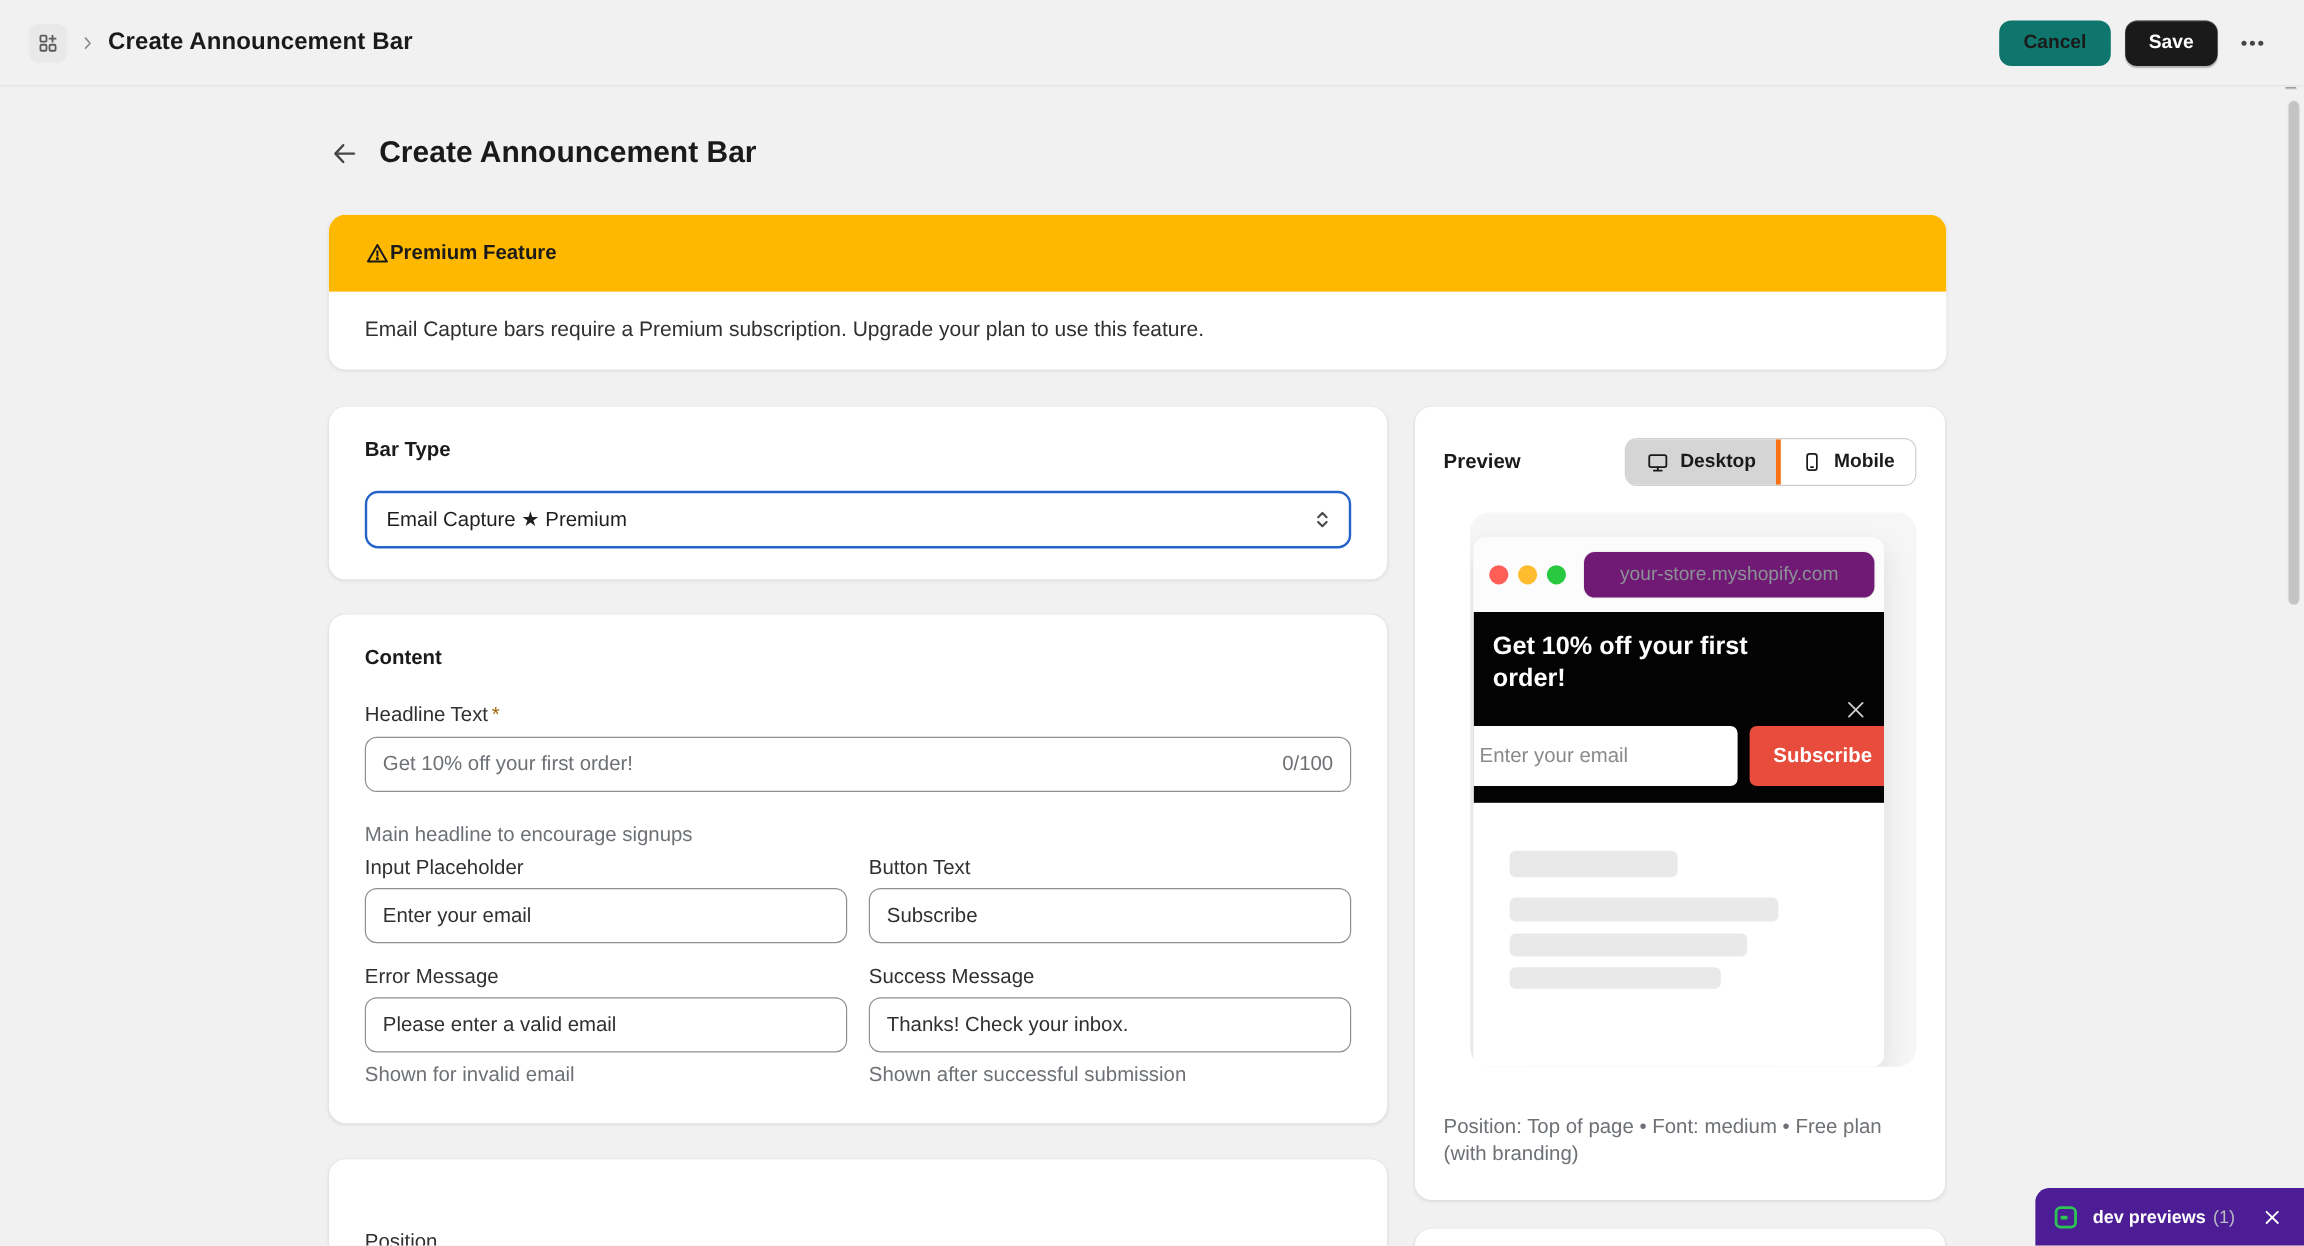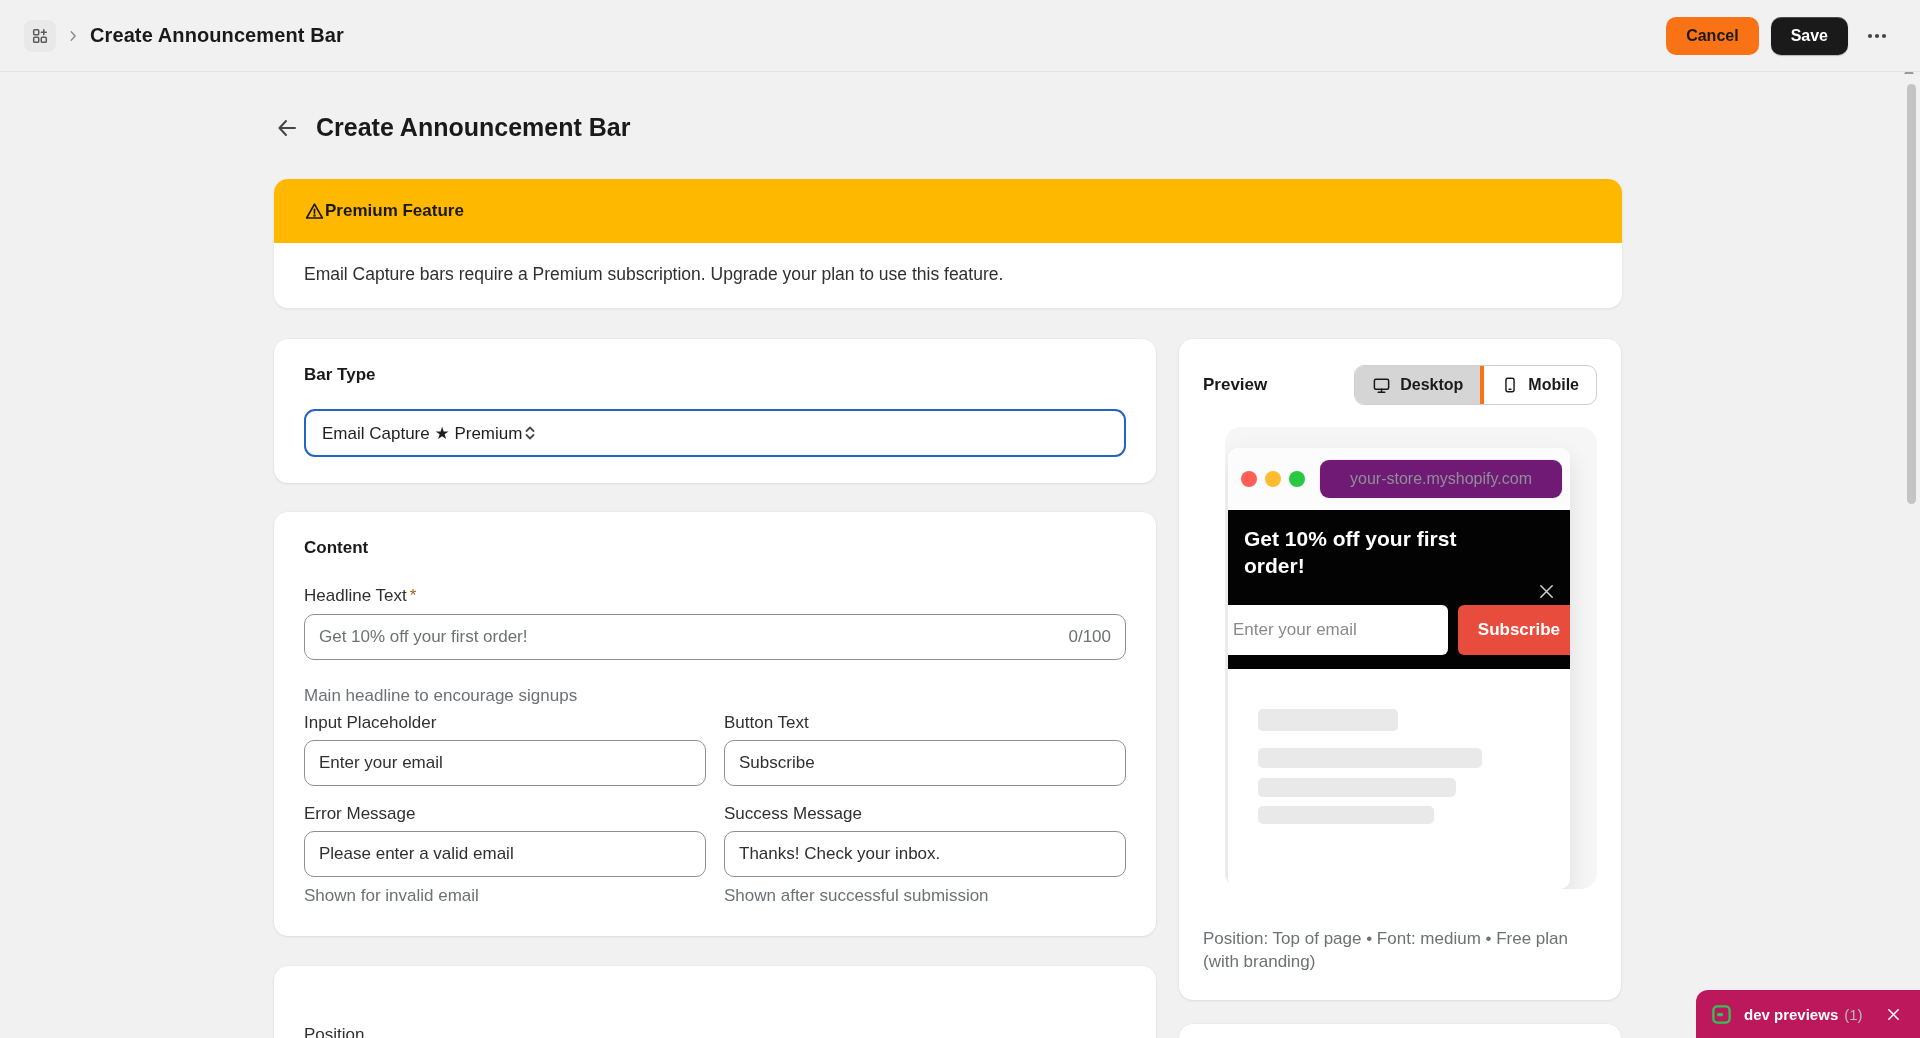--- a/index.html
+++ b/index.html
@@ -18,21 +18,21 @@
   .apps-btn {
     width: 32px; height: 32px; border-radius: 8px; background: #e9e9e9;
     display: flex; align-items: center; justify-content: center; cursor: pointer;
   }
   .crumb-sep { margin: 0 10px; display: flex; align-items: center; }
   .topbar-title { font-size: 20px; font-weight: 700; letter-spacing: .1px; }
   .topbar-actions { margin-left: auto; display: flex; align-items: center; gap: 12px; }
   .btn { border: none; border-radius: 10px; font-size: 16px; font-weight: 600;
          padding: 0 20px; height: 38px; cursor: pointer;
          font-family: "Liberation Sans", "DejaVu Sans", sans-serif; }
-  .btn-cancel { background: #f97316; color: #1a1a1a; }
+  .btn-cancel { background: #0f766e; color: #1a1a1a; }
   .btn-save  { background: #1a1a1a; color: #fff;
                box-shadow: inset 0 1px 0 rgba(255,255,255,.22), 0 1px 1px rgba(0,0,0,.25); }
   .more-btn { width: 34px; height: 34px; border-radius: 8px; display: flex;
               align-items: center; justify-content: center; cursor: pointer; }
 
   
   .page { height: 966px; overflow: hidden; position: relative; }
   .main-wrap { padding: 41px 0 0 274px; }
 
   .page-heading { display: flex; align-items: center; gap: 16px; }
@@ -54,21 +54,21 @@
   .col-right { width: 442px; display: flex; flex-direction: column; }
   .card { background: #fff; border-radius: 14px;
           box-shadow: 0 1px 3px rgba(0,0,0,.08), 0 0 0 .5px rgba(0,0,0,.03); }
   .card-h { font-size: 17px; font-weight: 700; color: #1a1a1a; }
 
   
   .card-bartype { padding: 26px 30px 26px; }
   .select {
     margin-top: 24px; height: 48px; border: 2px solid #2563C8; border-radius: 11px;
     box-shadow: inset 0 0 0 2px #fff; background: #fff;
-    display: flex; align-items: center; 
+    display: flex; align-items: center; justify-content: space-between;
     padding: 0 14px 0 16px; font-size: 17px; color: #1f1f1f; cursor: pointer;
   }
 
   
   .card-content { margin-top: 29px; padding: 26px 30px 30px; }
   .field-label { display: block; font-size: 17px; color: #303030; margin-bottom: 7px; }
   .req { color: #a16207; margin-left: 3px; }
   .text-input {
     width: 100%; height: 46px; border: 1px solid #8c9196; border-radius: 10px;
     padding: 0 14px; font-size: 17px; color: #303030; background: #fff;
@@ -134,21 +134,21 @@
   .skel.s2 { width: 224px; height: 20px; margin-bottom: 10px; }
   .skel.s3 { width: 198px; height: 19px; margin-bottom: 9px; }
   .skel.s4 { width: 176px; height: 18px; }
 
   .preview-note { margin-top: 39px; font-size: 17px; color: #6d7175; line-height: 1.35; }
 
   .card-next { margin-top: 24px; height: 60px; }
 
   
   .toast { position: fixed; right: 0; bottom: 0; height: 48px; width: 224px;
-           background: #be185d; border-top-left-radius: 12px; display: flex;
+           background: #4c1d95; border-top-left-radius: 12px; display: flex;
            align-items: center; padding: 0 18px 0 15px; z-index: 10; }
   .toast-label { margin-left: 12px; font-size: 15px; font-weight: 600; color: #fff; }
   .toast-count { margin-left: 6px; font-size: 15px; color: #b8bcc1; }
   .toast-close { margin-left: auto; cursor: pointer; display: flex; }
 
   
   .scroll-arrow { position: fixed; right: 6px; top: 66px; width: 0; height: 0;
                   border-left: 5px solid transparent; border-right: 5px solid transparent;
                   border-bottom: 8px solid #9a9a9a; }
   .scroll-thumb { position: fixed; right: 4px; top: 84px; width: 9px; height: 420px;

